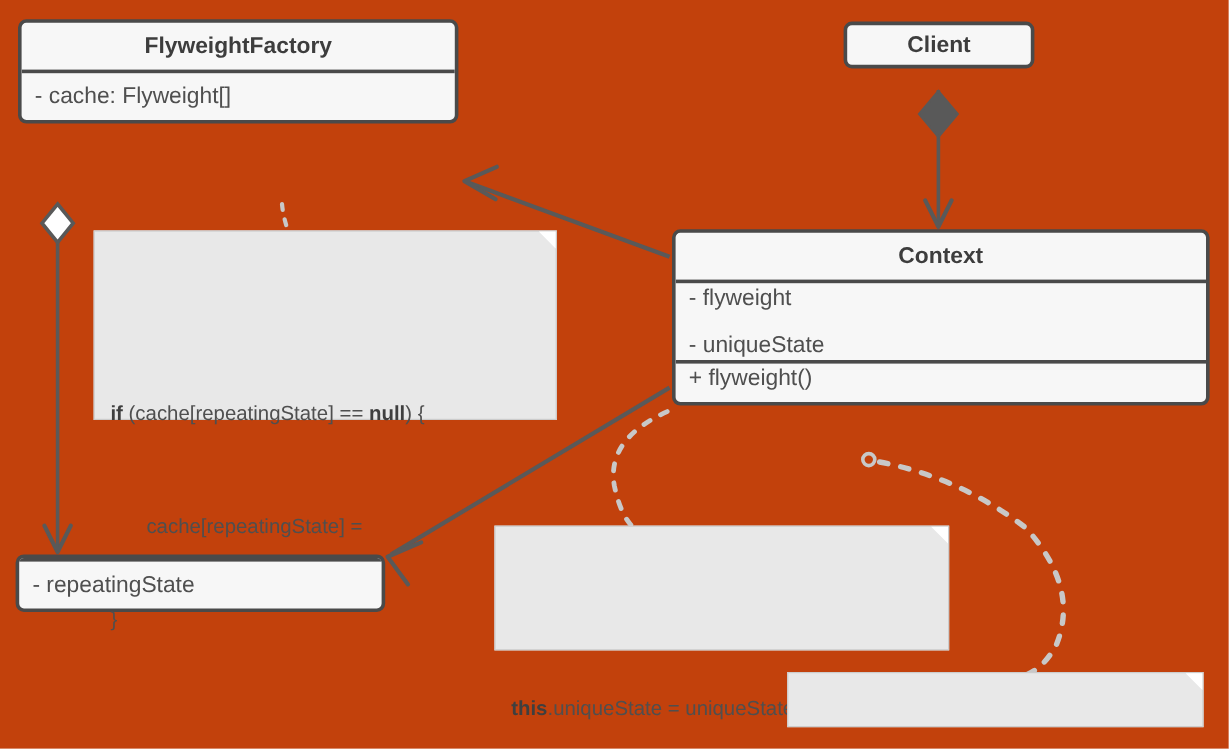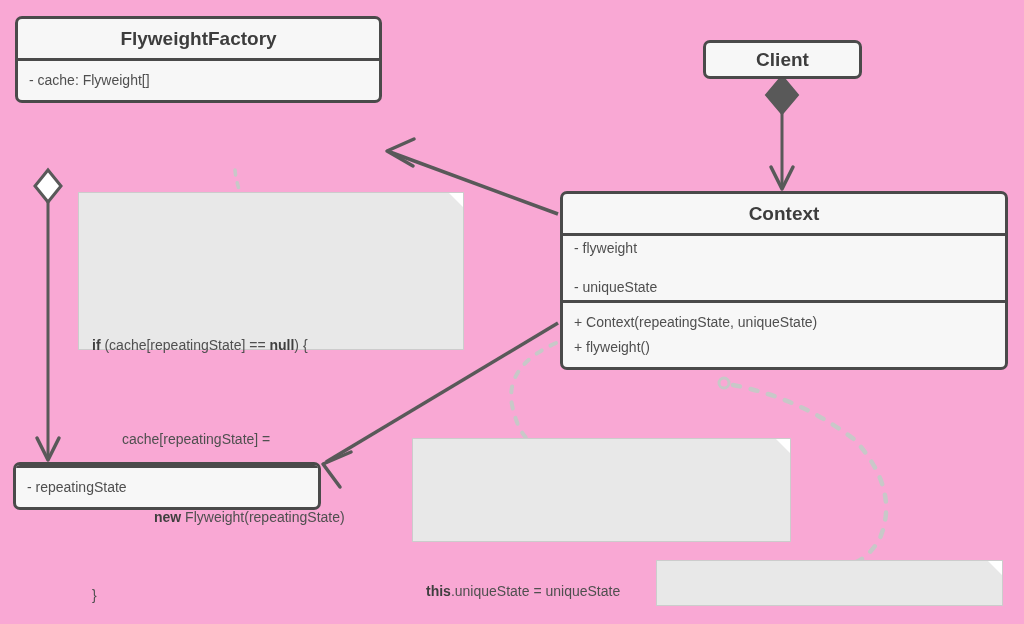--- a/index.html
+++ b/index.html
@@ -4,21 +4,21 @@
 <style>
   html, body {
     margin: 0;
     padding: 0;
     background: #ffffff;
   }
   #canvas {
     position: relative;
     width: 1024px;
     height: 624px;
-    background: #f9a8d4;
+    background: #c2410c;
     font-family: "Liberation Sans", sans-serif;
     overflow: hidden;
   }
   svg.edges {
     position: absolute;
     left: 0;
     top: 0;
     width: 1024px;
     height: 624px;
     pointer-events: none;
@@ -30,21 +30,21 @@
     box-sizing: border-box;
     border: 3px solid #4a4a4a;
     border-radius: 7px;
     background: #f7f7f7;
     overflow: hidden;
   }
   .uml-row {
     box-sizing: border-box;
     padding: 7px 11px;
     color: #4f4f4f;
-    font-size: 14px;
+    font-size: 19px;
     line-height: 25px;
     white-space: nowrap;
   }
   .uml-title {
     text-align: center;
     font-weight: bold;
     color: #3d3d3d;
     font-size: 19px;
   }
   .uml-sep {
@@ -52,21 +52,21 @@
   }
   .uml-compact .uml-row { padding-top: 4px; padding-bottom: 4px; }
 
   
   .uml-note {
     position: absolute;
     box-sizing: border-box;
     background: #e8e8e8;
     border: 1px solid #cccccc;
     color: #4f4f4f;
-    font-size: 14px;
+    font-size: 17px;
     line-height: 26px;
     padding: 9px 13px;
     white-space: pre;
   }
   .uml-note .fold {
     position: absolute;
     top: 0;
     right: 0;
     width: 0;
     height: 0;
@@ -119,46 +119,44 @@
       <circle cx="724" cy="383" r="5" fill="none" stroke="#c8c8c8" stroke-width="3"></circle>
       <path d="M 733 385 Q 800 398 855 440 Q 900 490 880 538 Q 870 556 856 562" fill="none" stroke="#c8c8c8" stroke-width="4.5" stroke-dasharray="7,11" stroke-linecap="round"></path>
     </g>
   </svg>
 
   <div class="uml-class" style="left:15px; top:16px; width:367px;">
     <div class="uml-row uml-title">FlyweightFactory</div>
     <div class="uml-row uml-sep">- cache: Flyweight[]</div>
   </div>
 
-  <div class="uml-class uml-compact" style="left:703px; top:40px; width:159px;">
+  <div class="uml-class uml-compact" style="left:703px; top:18px; width:159px;">
     <div class="uml-row uml-title">Client</div>
   </div>
 
   <div class="uml-class" style="left:560px; top:191px; width:448px;">
     <div class="uml-row uml-title">Context</div>
     <div class="uml-sep">
       <div class="uml-row" style="padding-top:0;">- flyweight</div>
       <div class="uml-row" style="padding-bottom:0;">- uniqueState</div>
     </div>
     <div class="uml-sep">
-      <div class="uml-row" style="padding-bottom:0;">+ Context(repeatingState, uniqueState)</div>
       <div class="uml-row" style="padding-top:0;">+ flyweight()</div>
     </div>
   </div>
 
   <div class="uml-class" style="left:13px; top:462px; width:308px;">
     <div class="uml-row uml-sep">- repeatingState</div>
   </div>
 
   <div class="uml-note" style="left:78px; top:192px; width:386px; height:158px;">
     <span class="fold"></span>
     <div>
       <span class="note-line"><span class="kw">if</span> (cache[repeatingState] == <span class="kw">null</span>) {</span>
       <span class="note-line indent1">cache[repeatingState] =</span>
-      <span class="note-line indent2"><span class="kw">new</span> Flyweight(repeatingState)</span>
       <span class="note-line">}</span>
       
     </div>
   </div>
 
   <div class="uml-note" style="left:412px; top:438px; width:379px; height:104px;">
     <span class="fold"></span>
     <div>
       <span class="note-line"><span class="kw">this</span>.uniqueState = uniqueState</span>
       

